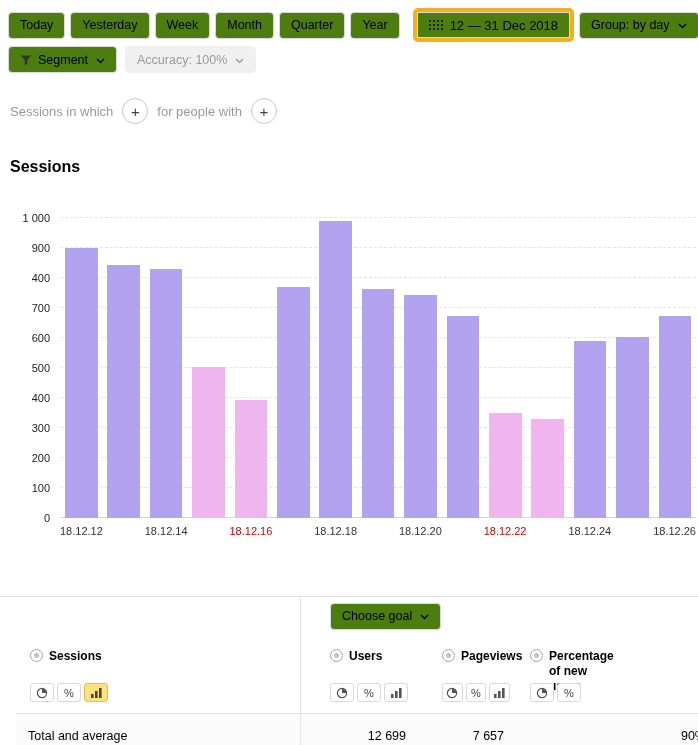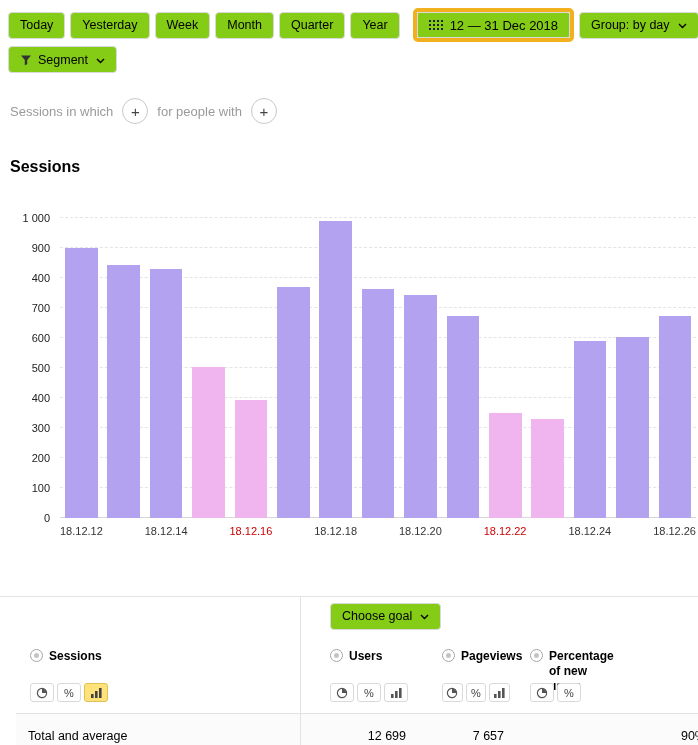--- a/index.html
+++ b/index.html
@@ -11,21 +11,21 @@
     -webkit-font-smoothing:antialiased;
   }
 
   
   .r1 { position:absolute; top:8px; left:8px; right:8px; display:flex; align-items:center; gap:5px; }
   .r2 { position:absolute; top:46px; left:8px; display:flex; align-items:center; gap:8px; }
   .r3 { position:absolute; top:98px; left:10px; display:flex; align-items:center; gap:9px; color:#9a9a9a; font-size:13px; }
 
   .btn {
     display:inline-flex; align-items:center; gap:6px; height:27px; padding:0 11px;
-    background:#84cc16; border:1px solid #d9d9d9; border-radius:4px;
+    background:#4d7c0f; border:1px solid #d9d9d9; border-radius:4px;
     font-family:inherit; font-size:12.5px; color:#000; cursor:pointer; white-space:nowrap;
   }
   .btn.disabled { background:#f0f0f0; border-color:#f0f0f0; color:#999; cursor:default; }
   .group-btn { margin-left:auto; }
 
   .date-wrap {
     margin-left:8px; border:4px solid var(--highlight,#F2B01F); border-radius:5px;
     display:inline-flex;
   }
   .date-wrap .btn { border-radius:2px; height:26px; font-size:13px; }
@@ -146,20 +146,28 @@
     </span>
     <span>Segment</span>
     <span class="chev">
       <svg width="9" height="6" viewBox="0 0 9 6">
           <path d="M1 1l3.5 3.5L8 1" fill="none" stroke-width="1.4"></path>
         </svg>
     </span>
   </button>
 
 
+  <button class="btn disabled">
+    <span>Accuracy: 100%</span>
+    <span class="chev">
+      <svg width="9" height="6" viewBox="0 0 9 6">
+          <path d="M1 1l3.5 3.5L8 1" fill="none" stroke-width="1.4"></path>
+        </svg>
+    </span>
+  </button>
 </div>
 
 <div class="r3">
   <span>Sessions in which</span>
   <button class="plus-btn">
     <span>+</span>
   </button>
   <span>for people with</span>
   <button class="plus-btn">
     <span>+</span>

